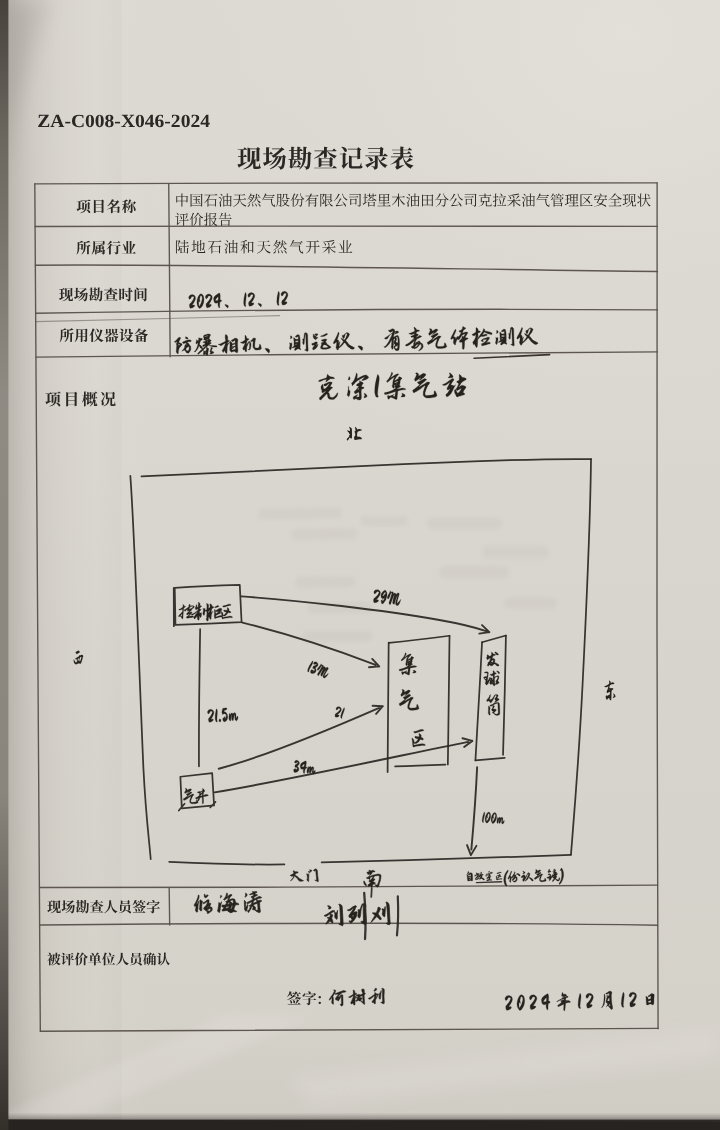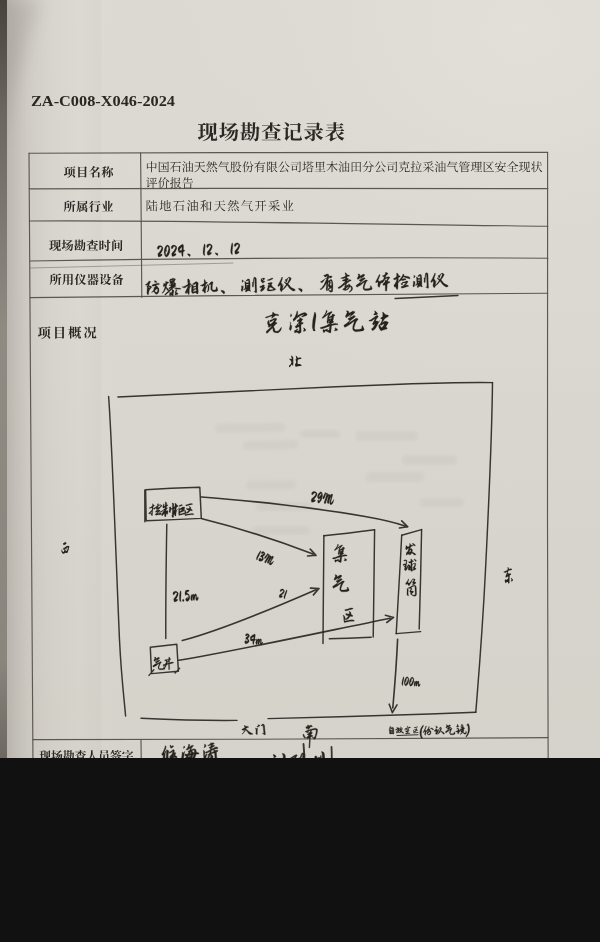--- a/index.html
+++ b/index.html
@@ -1,14 +1,14 @@
 <!DOCTYPE html>
 <html><head><meta charset="utf-8"><style>
 html,body{margin:0;padding:0;background:#111}
-#page{position:relative;width:600px;height:758px;overflow:hidden;font-family:"Liberation Sans",sans-serif}
+#page{position:relative;width:600px;height:942px;overflow:hidden;font-family:"Liberation Sans",sans-serif}
 </style></head><body>
 <div id="page">
 <svg width="600" height="942" viewBox="0 0 600 942">
 <defs>
 <linearGradient id="paper" x1="0" y1="0" x2="0" y2="1">
 <stop offset="0" stop-color="#dcd9d2"></stop>
           <stop offset="0.3" stop-color="#dbd8d1"></stop>
 <stop offset="0.62" stop-color="#d7d4cd"></stop>
           <stop offset="0.9" stop-color="#d5d2ca"></stop>
 <stop offset="1" stop-color="#cfccc4"></stop>

